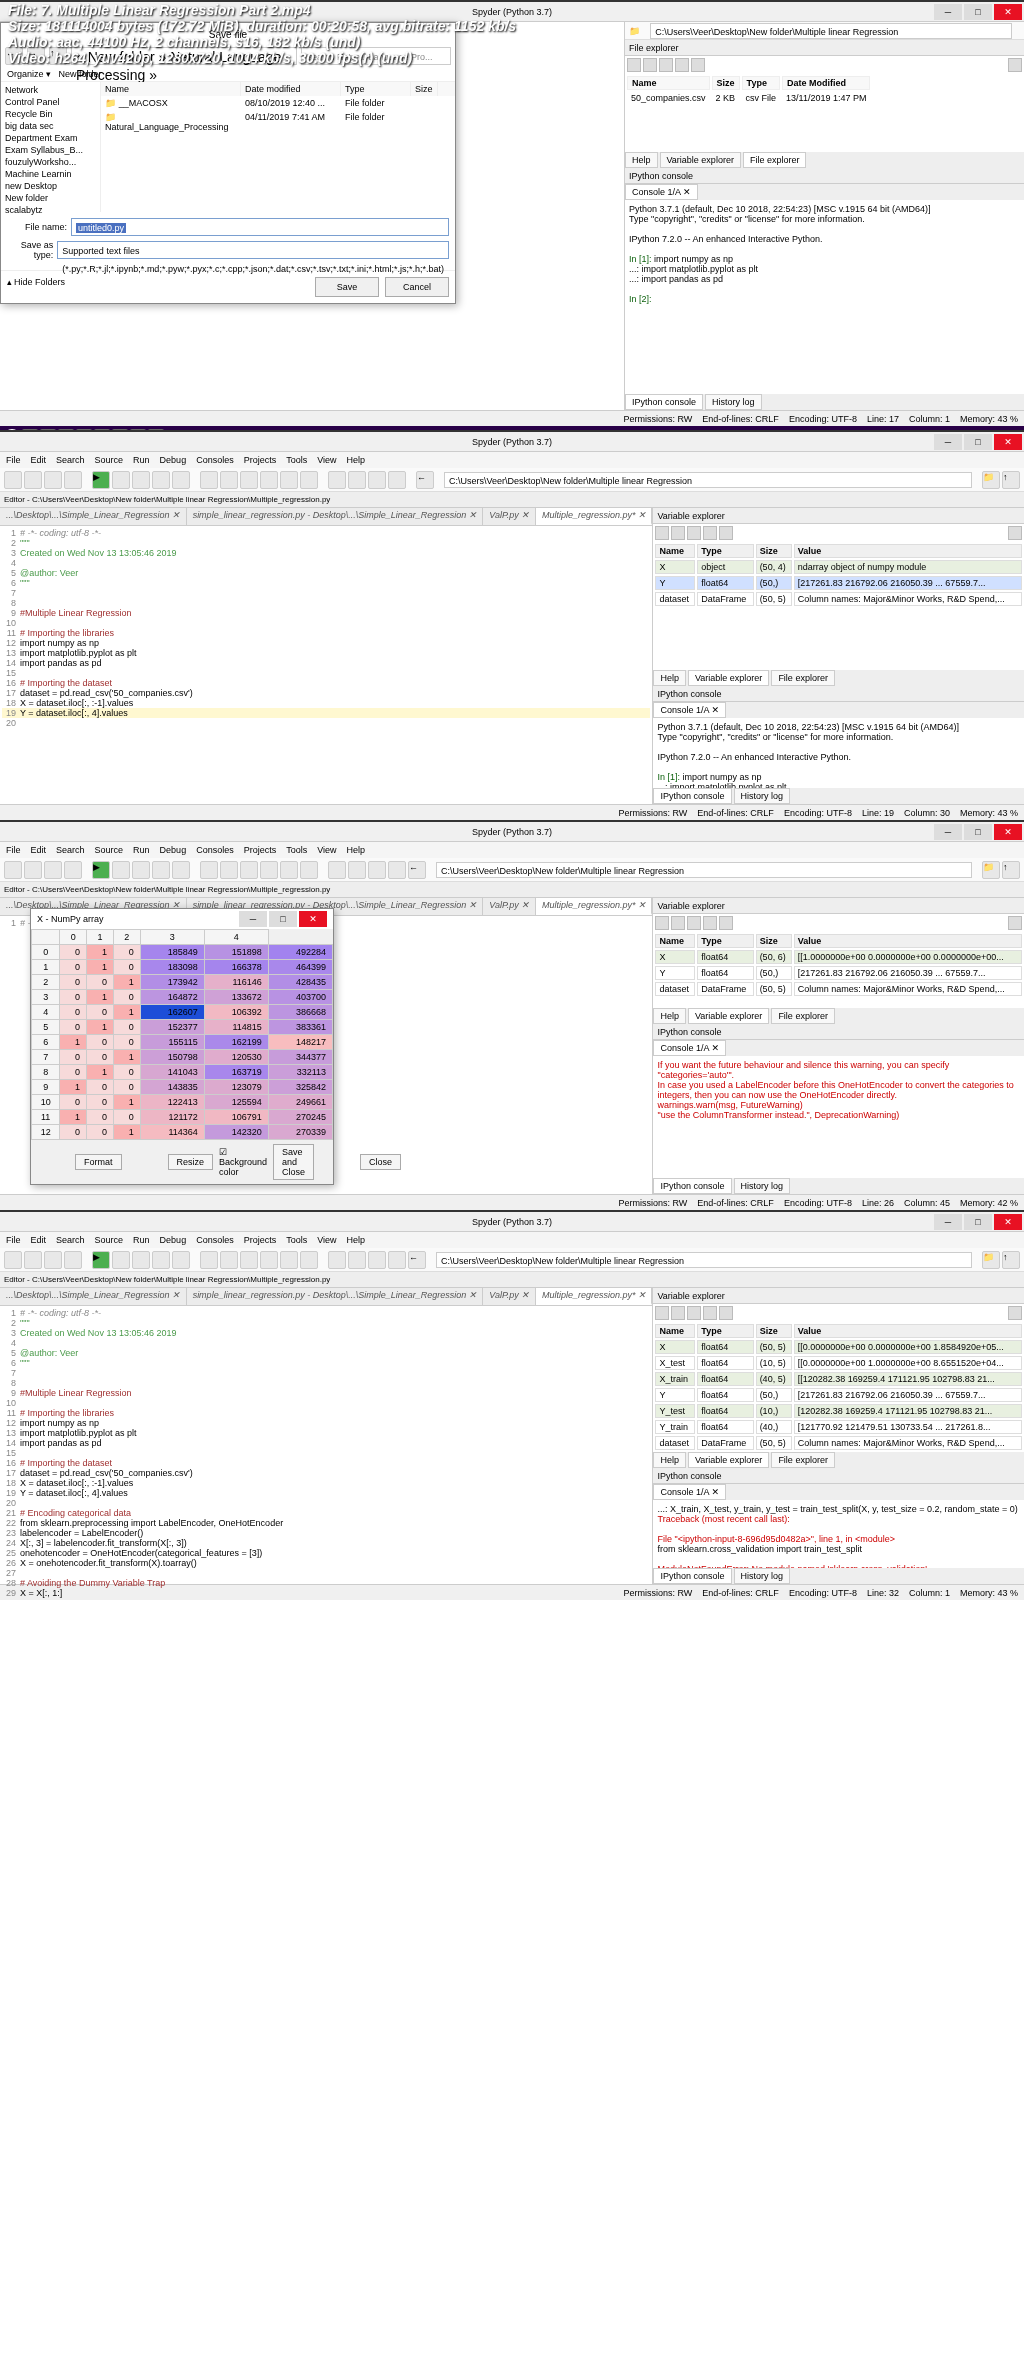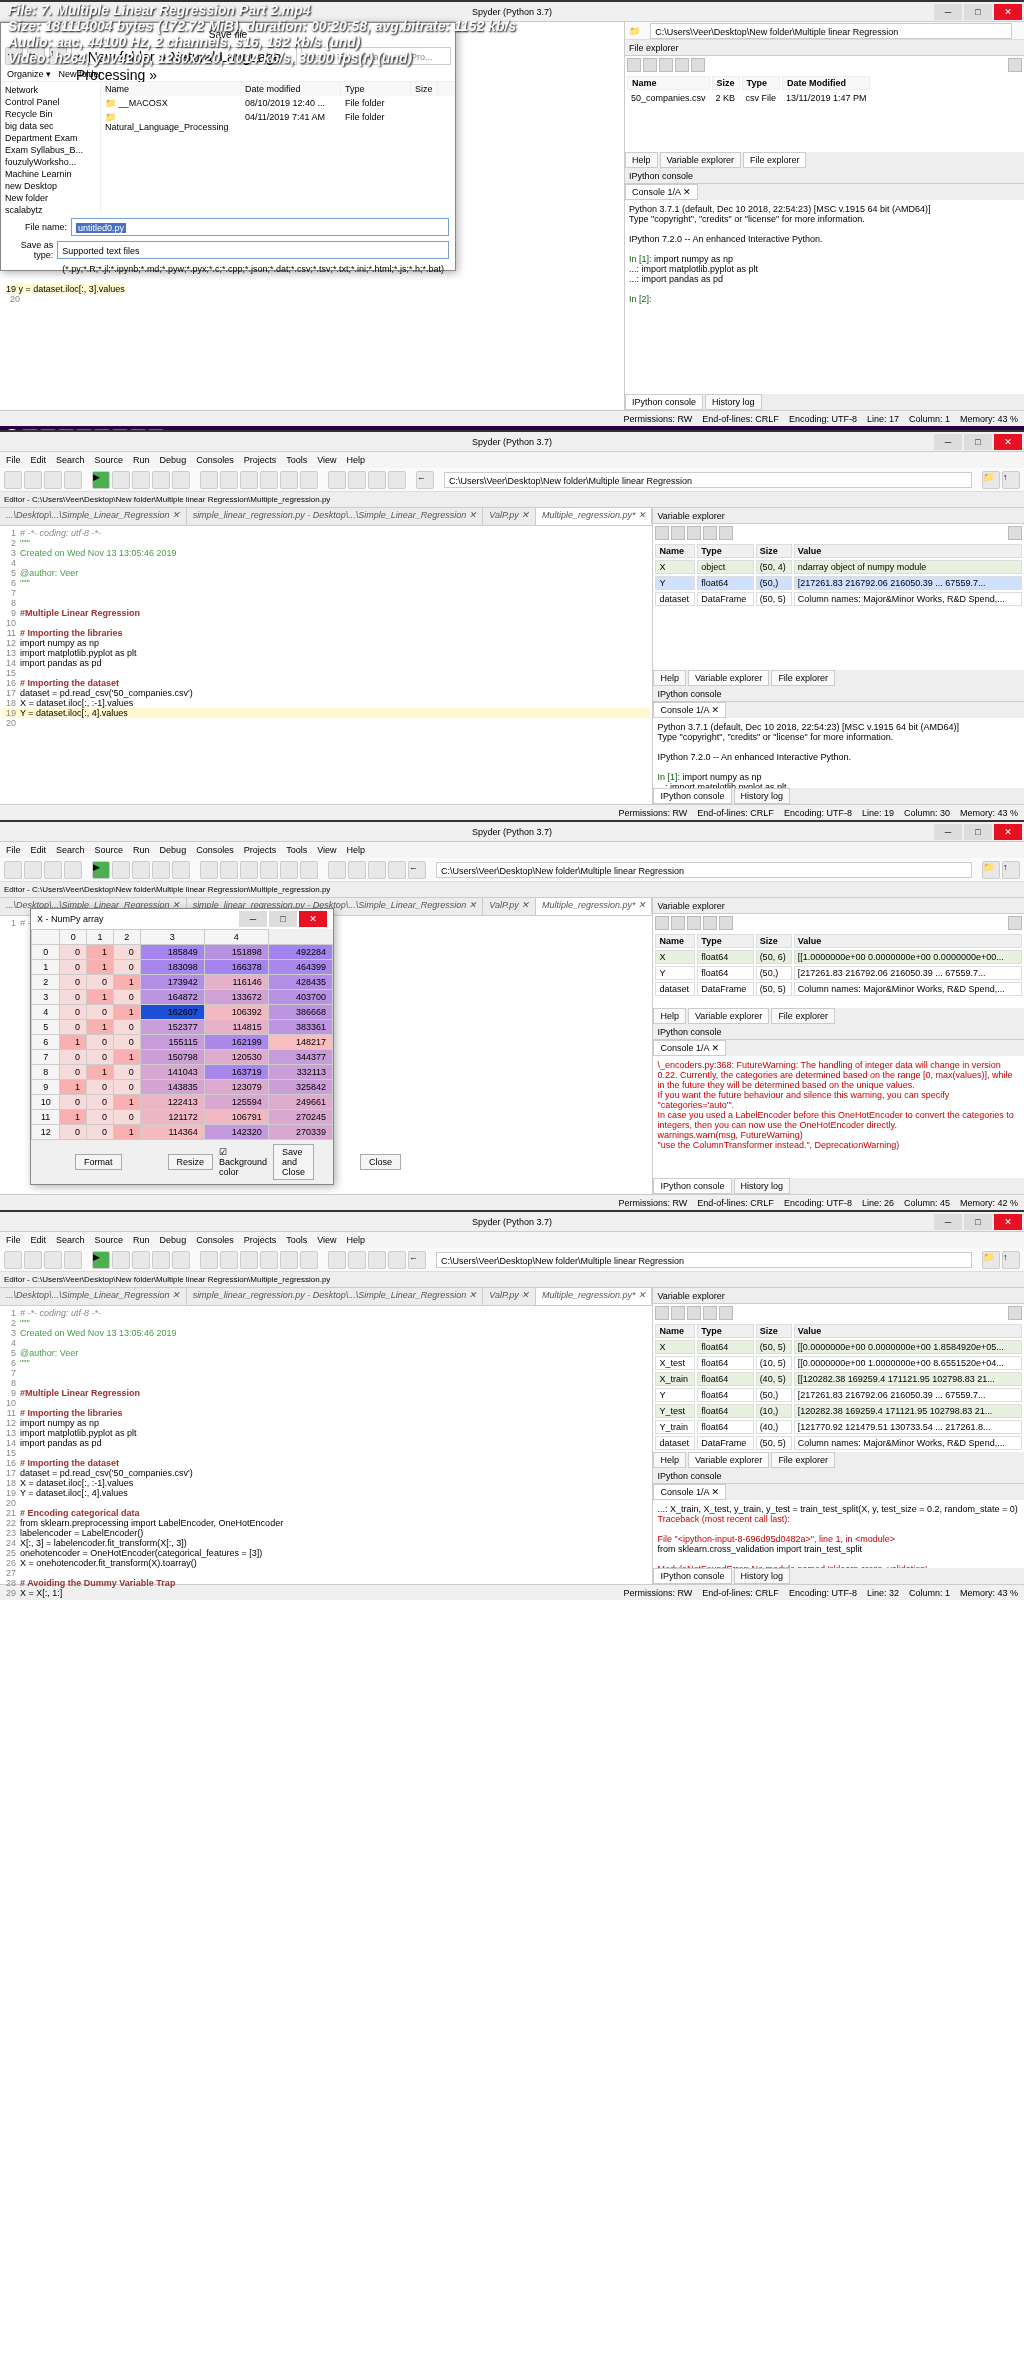--- a/index.html
+++ b/index.html
@@ -34,21 +34,21 @@
 .console { flex: 1; background: #fff; padding: 4px; font-family: Consolas, monospace; font-size: 9px; overflow: hidden; }
 .console .prompt-in { color: #0a5f0a; }
 .console .err { color: #cc0000; }
 .statusbar { height: 16px; background: #f0f0f0; display: flex; justify-content: flex-end; gap: 10px; padding: 0 6px; font-size: 8px; align-items: center; border-top: 1px solid #ccc; }
 .editor { font-family: Consolas, monospace; font-size: 9px; padding: 2px; }
 .ln { display: flex; }
 .gutter { width: 18px; text-align: right; color: #888; padding-right: 4px; }
 .code { white-space: pre; }
 .comment { color: #888; font-style: italic; }
 .docstr { color: #4a9a4a; }
-.heading { color: #a03030; font-weight: bold; }
+.heading { color: #a03030; font-weight: normal; }
 .hl-line { background: #fff8d0; }
 .sel-line { background: #4a60c0; color: #fff; }
 
 
 .savedlg { position: absolute; top: 0; left: 0; width: 456px; background: #fff; border: 1px solid #888; box-shadow: 2px 2px 8px rgba(0,0,0,0.3); z-index: 50; }
 .savedlg .hdr { height: 22px; background: #fff; display: flex; align-items: center; justify-content: center; font-size: 10px; }
 .savedlg .nav { height: 22px; display: flex; align-items: center; gap: 4px; padding: 0 4px; }
 .savedlg .crumb { flex: 1; background: #fff; border: 1px solid #ccc; height: 18px; padding: 0 4px; font-size: 14px; line-height: 18px; }
 .savedlg .search { width: 150px; height: 18px; border: 1px solid #ccc; padding: 0 4px; font-size: 9px; color: #888; line-height: 18px; }
 .savedlg .body { display: flex; height: 130px; }
@@ -159,20 +159,25 @@
       <div class="ftr">
         <div class="field-row">
           <label>File name:</label>
           <div class="inp"><span class="fn-val">untitled0.py</span></div>
         </div>
         <div class="field-row">
           <label>Save as type:</label>
           <div class="inp">Supported text files (*.py;*.R;*.jl;*.ipynb;*.md;*.pyw;*.pyx;*.c;*.cpp;*.json;*.dat;*.csv;*.tsv;*.txt;*.ini;*.html;*.js;*.h;*.bat)</div>
         </div>
       </div>
+      <div class="btns">
+        <span style="margin-right:auto;font-size:9px">▴ Hide Folders</span>
+        <div class="btn">Save</div>
+        <div class="btn">Cancel</div>
+      </div>
     </div>
     <div class="editor" style="position:absolute;top:260px;left:4px">
       <div class="ln hl-line">
             <span>19 y = dataset.iloc[:, 3].values</span>
           </div>
       <div class="ln">
             <span class="gutter">20</span>
           </div>
     </div>
   </div>
@@ -733,21 +738,20 @@
     <div class="small-tabs">
           <div class="st">Help</div>
           <div class="st active">Variable explorer</div>
           <div class="st">File explorer</div>
         </div>
     <div class="panel-header">IPython console</div>
     <div class="small-tabs">
           <div class="st active">Console 1/A ✕</div>
         </div>
     <div class="console" style="height:150px">
-      <div class="err">\_encoders.py:368: FutureWarning: The handling of integer data will change in version 0.22. Currently, the categories are determined based on the range [0, max(values)], while in the future they will be determined based on the unique values.</div>
       <div class="err">If you want the future behaviour and silence this warning, you can specify "categories='auto'".</div>
       <div class="err">In case you used a LabelEncoder before this OneHotEncoder to convert the categories to integers, then you can now use the OneHotEncoder directly.</div>
       <div class="err">  warnings.warn(msg, FutureWarning)</div>
       <div class="err">  "use the ColumnTransformer instead.", DeprecationWarning)</div><br>
       
     </div>
     <div class="small-tabs">
           <div class="st active">IPython console</div>
           <div class="st">History log</div>
         </div>

